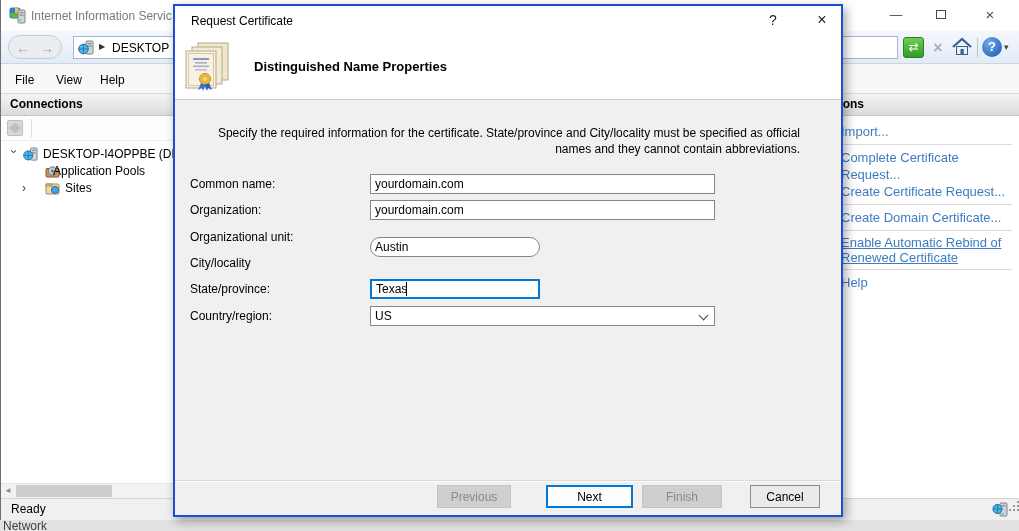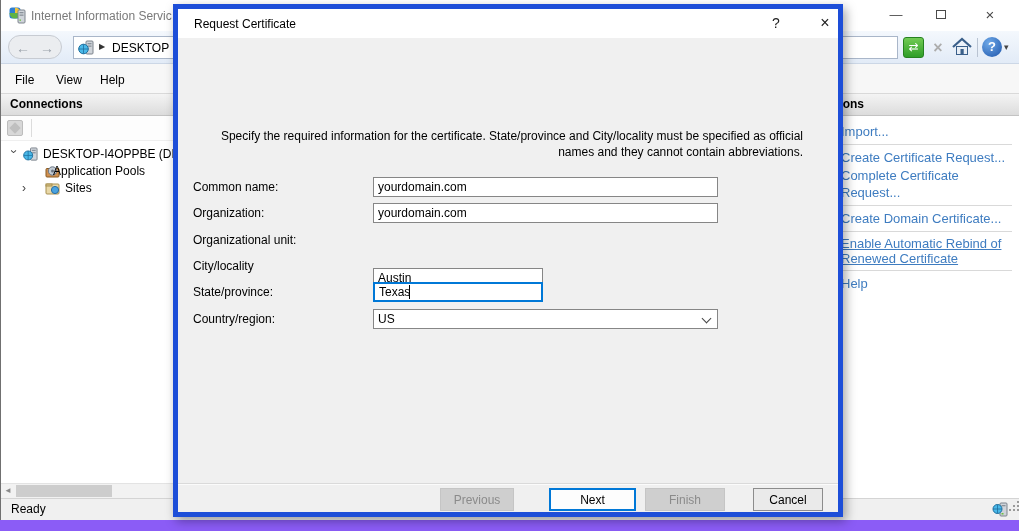--- a/index.html
+++ b/index.html
@@ -91,21 +91,21 @@
                border-top:1px solid #d4d4d4; z-index:2; }
   .status-text { position:absolute; left:10px; top:3px; }
   .status-icon { position:absolute; left:991px; top:3px; }
   .grip { position:absolute; left:1008px; top:10px; width:2px; height:2px; background:#9a9a9a;
           box-shadow:4px 0 #9a9a9a, 8px 0 #9a9a9a, 4px -4px #9a9a9a, 8px -4px #9a9a9a, 8px -8px #9a9a9a; }
   .desktop-strip { position:absolute; left:0; top:520px; width:1019px; height:11px; background:#e2e2e2; }
   .desktop-label { position:absolute; left:3px; top:-1px; color:#3a3f4a; }
 
   
   .dialog { position:absolute; left:173px; top:4px; width:670px; height:513px; background:#f0f0f0;
-            border:5px solid #1d4ed8; box-shadow:3px 4px 10px rgba(0,0,0,.35); z-index:10; }
+            border:2px solid #1d4ed8; box-shadow:3px 4px 10px rgba(0,0,0,.35); z-index:10; }
   .dlg-titlebar { position:absolute; left:0; top:0; right:0; height:29px; background:#fff; }
   .dlg-title { position:absolute; left:16px; top:8px; }
   .dlg-help { position:absolute; left:588px; top:6px; width:20px; text-align:center; font-size:14px; color:#222; }
   .dlg-close { position:absolute; left:636px; top:5px; width:22px; text-align:center; font-size:16px; color:#222; }
   .dlg-header { position:absolute; left:0; top:29px; right:0; height:65px; background:#fff;
                 border-bottom:1px solid #cdcdcd; }
   .cert-icon { position:absolute; left:9px; top:7px; }
   .dlg-heading { position:absolute; left:79px; top:24px; font-weight:bold; font-size:13px; }
   .dlg-desc { position:absolute; left:15px; top:119px; width:610px; line-height:16px;text-align:right; }
 
@@ -243,22 +243,22 @@
     <div class="h-scrollbar">
       <span class="scroll-left-btn">◄</span>
       <span class="scroll-thumb"></span>
     </div>
 
     <div class="actions">
       <div class="panel-header">Actions</div>
       <div class="actions-body">
         <div class="action-link">Import...</div>
         <div class="action-sep"></div>
+        <div class="action-link" style="margin-top:1px;">Complete Certificate Request...</div>
         <div class="action-link">Create Certificate Request...</div>
-        <div class="action-link" style="margin-top:1px;">Complete Certificate Request...</div>
         <div class="action-sep"></div>
         <div class="action-link">Create Domain Certificate...</div>
         <div class="action-sep"></div>
         <div class="action-link wrap2">Enable Automatic Rebind of Renewed Certificate</div>
         <div class="action-sep"></div>
         <div class="action-link">Help</div>
       </div>
     </div>
 
     <div class="statusbar">
@@ -269,41 +269,63 @@
           <rect x="9.5" y="3" width="4" height="1.3" fill="#8a919a"></rect>
           <rect x="9.5" y="11" width="2" height="1.5" fill="#6bbf3f"></rect>
           <circle cx="5.5" cy="7" r="4.5" fill="#49b8e8" stroke="#1f6f9e"></circle>
           <path d="M1 7 h9 M5.5 2.5 v9" stroke="#1f6f9e" stroke-width="0.8" fill="none"></path>
         </svg>
       </span>
       <span class="grip"></span>
     </div>
   </div>
 
+  <div class="desktop-strip">
+    <span class="desktop-label">Network</span>
+  </div>
 
   <div class="dialog">
     <div class="dlg-titlebar">
       <span class="dlg-title">Request Certificate</span>
       <span class="dlg-help">?</span>
       <span class="dlg-close">×</span>
     </div>
 
+    <div class="dlg-header">
+      <span class="cert-icon">
+        <svg width="48" height="50" viewBox="0 0 48 50">
+          <rect x="14" y="1" width="30" height="37" fill="#f0e6cc" stroke="#b5a88a"></rect>
+          <rect x="8" y="5" width="30" height="37" fill="#f4ebd6" stroke="#b5a88a"></rect>
+          <rect x="2" y="9" width="30" height="37" fill="#f8f0e0" stroke="#b5a88a"></rect>
+          <rect x="4.5" y="11.5" width="25" height="32" fill="none" stroke="#d8c9a5"></rect>
+          <rect x="9" y="16" width="16" height="2" fill="#8c96c4"></rect>
+          <rect x="11" y="20" width="12" height="1.6" fill="#a6aed2"></rect>
+          <rect x="9" y="23.5" width="16" height="1.6" fill="#a6aed2"></rect>
+          <rect x="11" y="27" width="12" height="1.6" fill="#bac0de"></rect>
+          <circle cx="21" cy="37" r="5.5" fill="#eebe3f" stroke="#c29022"></circle>
+          <circle cx="21" cy="37" r="3" fill="#f6d470" stroke="#c29022" stroke-width="0.6"></circle>
+          <path d="M17 41 l-3 7 l4 -2 l1 3 l2.5 -6" fill="#3a6fd8"></path>
+          <path d="M25 41 l3 7 l-4 -2 l-1 3 l-2.5 -6" fill="#2f5fc0"></path>
+        </svg>
+      </span>
+      <span class="dlg-heading">Distinguished Name Properties</span>
+    </div>
 
     <div class="dlg-desc">Specify the required information for the certificate. State/province and City/locality must be specified as official names and they cannot contain abbreviations.</div>
 
     <span class="fld-label" style="top:171px;">Common name:</span>
     <input class="fld-input w-wide" style="top: 168px;" value="yourdomain.com">
 
     <span class="fld-label" style="top:197px;">Organization:</span>
     <input class="fld-input w-wide" style="top: 194px;" value="yourdomain.com">
 
     <span class="fld-label" style="top:224px;">Organizational unit:</span>
 
     <span class="fld-label" style="top:250px;">City/locality</span>
-    <input class="fld-input w-med" style="top: 259px;" value="Austin">
+    <input class="fld-input w-med" style="top: 231px; border-radius: 10px;" value="Austin">
 
     <span class="fld-label" style="top:276px;text-align:center;">State/province:</span>
     <input class="fld-input w-med focused" style="top: 273px;" value="Texas">
     <span class="text-caret"></span>
 
     <span class="fld-label" style="top:303px;">Country/region:</span>
     <div class="fake-select">
       <span class="select-value">US</span>
       <span class="select-chevron"></span>
     </div>

